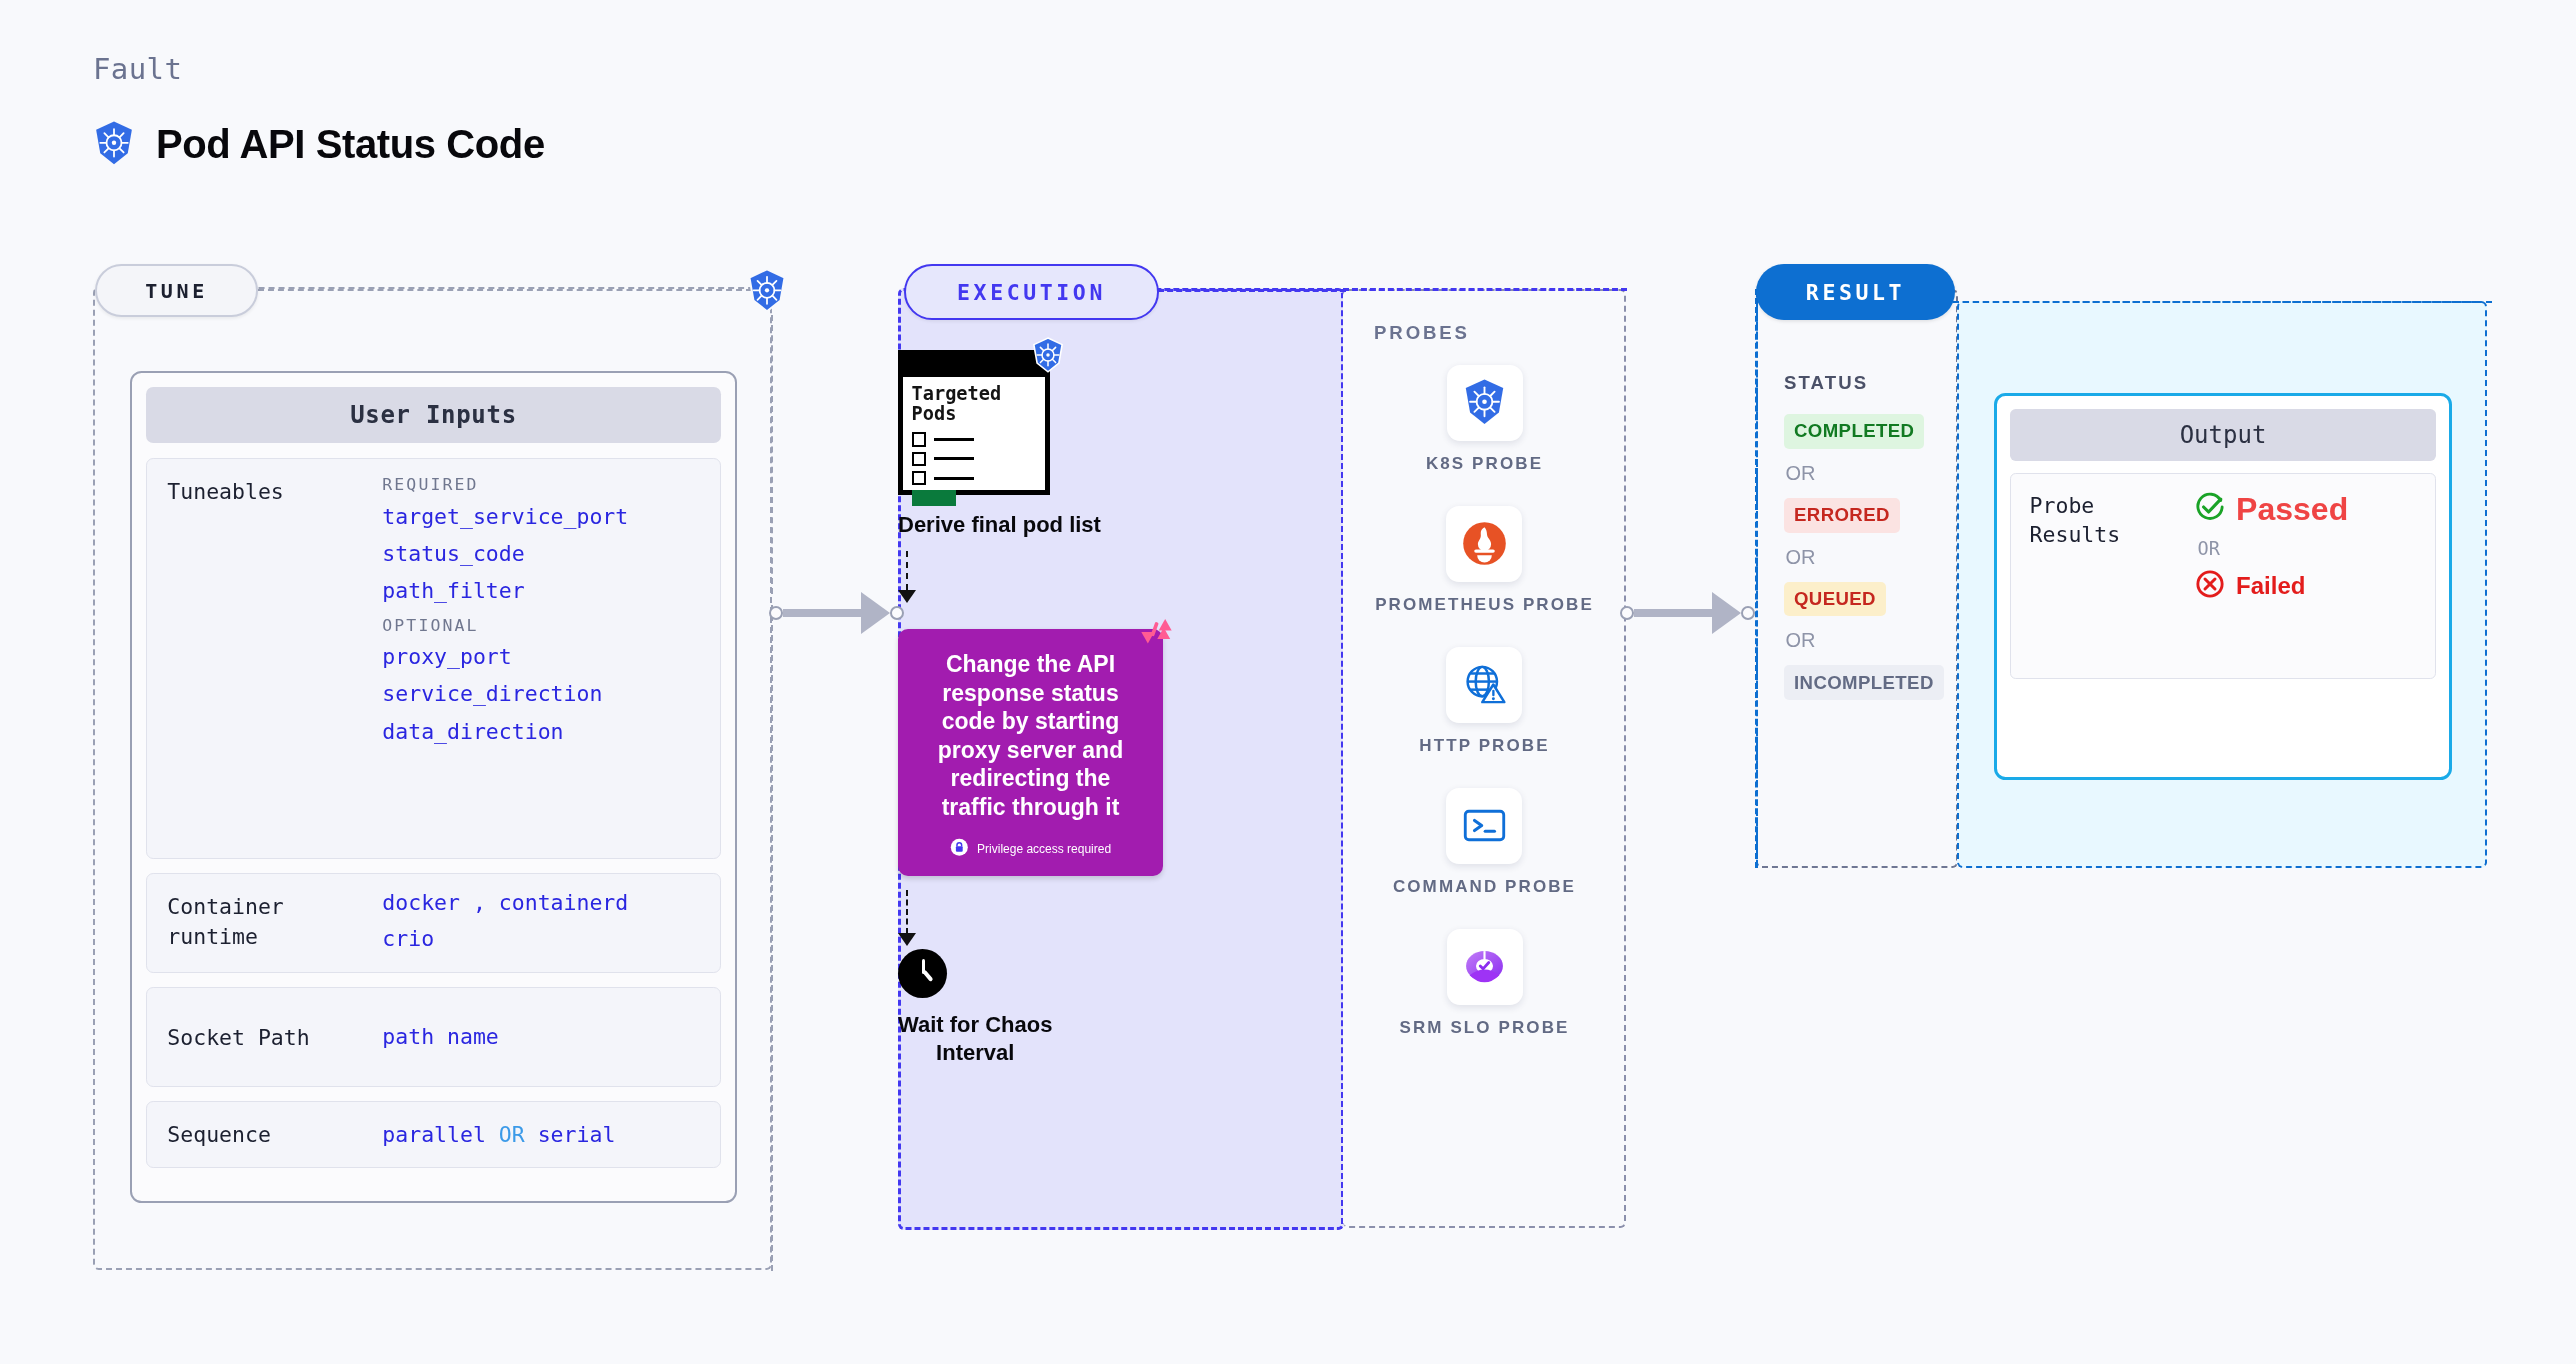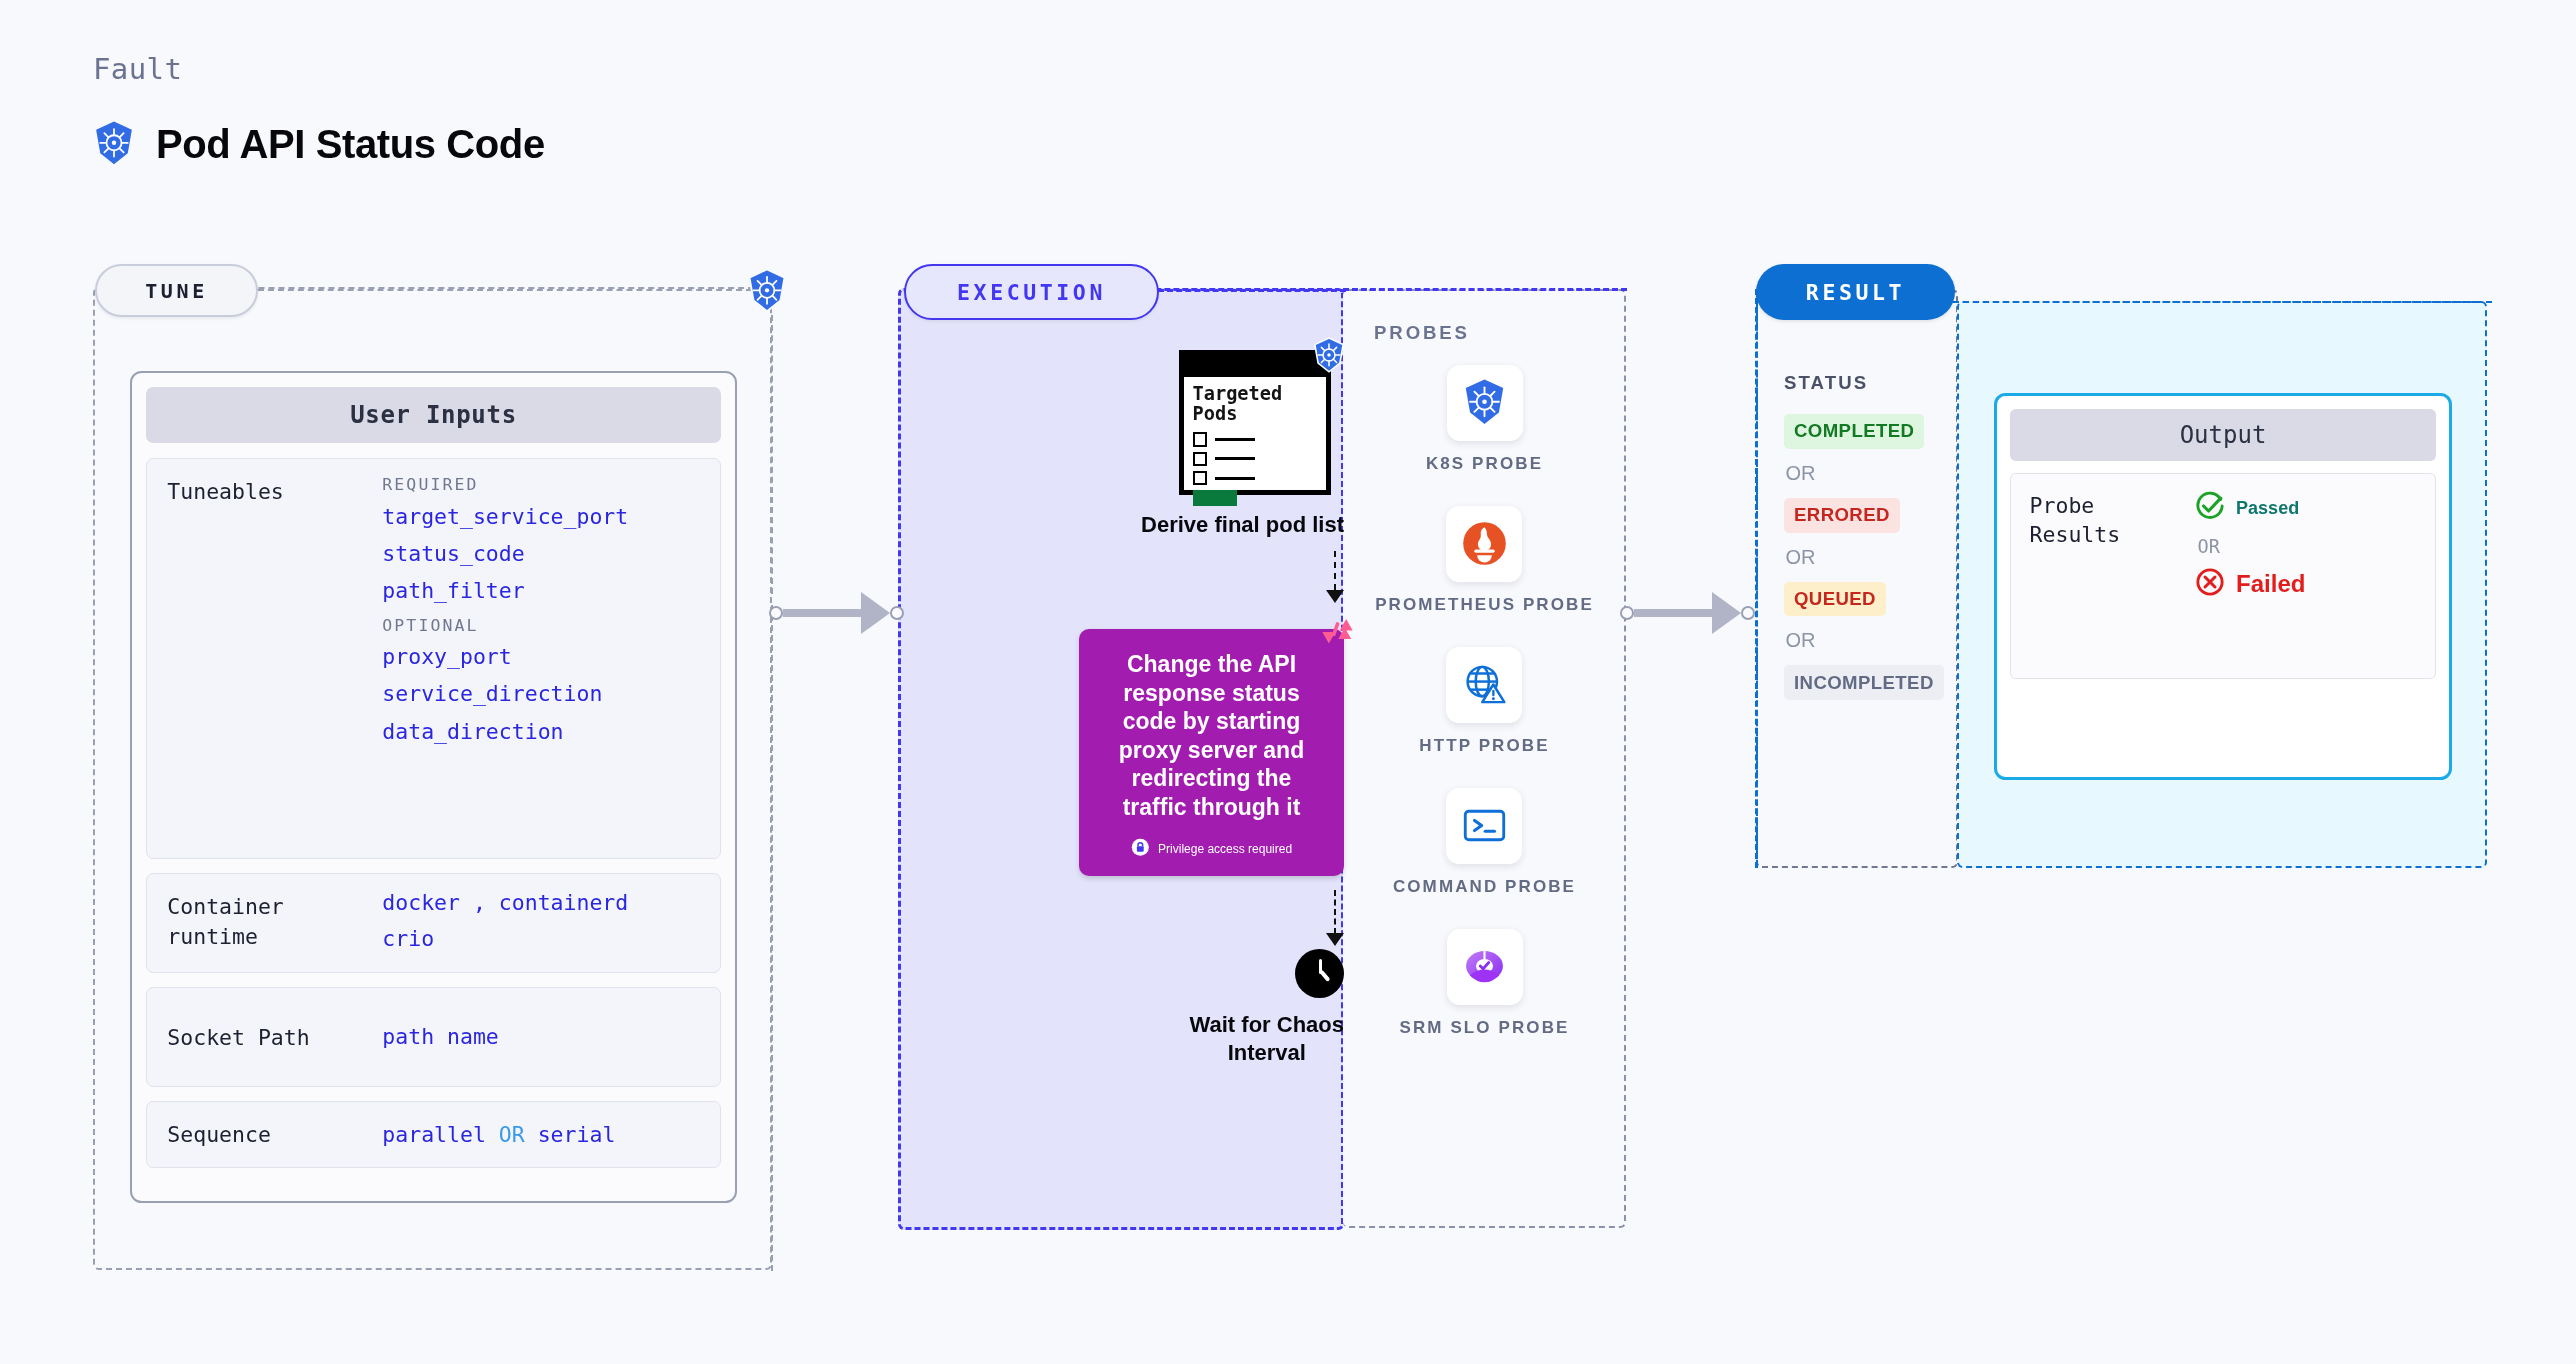--- a/index.html
+++ b/index.html
@@ -143,21 +143,21 @@
   }
   .result-top-dash {
     position: absolute; left: 1953px; top: 301px; width: 539px; height: 0;
     border-top: 2.9px dashed #0d6fd1; z-index: 4;
   }
   .k8s-badge-tune { position: absolute; left: 745px; top: 268px; z-index: 31; }
 
   
   .exec-col {
     position: absolute; left: 898px; top: 337px; width: 446px;
-    display: flex; flex-direction: column; align-items: flex-end;
+    display: flex; flex-direction: column; align-items: flex-start;
   }
   .pods-icon-wrap { position: relative; width: 165px; height: 158px; }
   .pods-card {
     position: absolute; left: 0; top: 13px; width: 152px; height: 145px;
     background: #fff; border: 5px solid #000;
   }
   .pods-topbar { height: 21.5px; background: #000; }
   .pods-title {
     font-family: "DejaVu Sans Mono", monospace; font-weight: bold; font-size: 18.6px;
     color: #141414; line-height: 1.08; margin: 7.2px 0 0 8.6px;
@@ -253,21 +253,21 @@
   .out-block {
     margin-top: 11.5px; background: #fbfbfd; border: 1.4px solid #e0e2ec;
     border-radius: 5.7px; padding: 17px 18.6px; display: flex;
   }
   .out-label {
     font-family: "DejaVu Sans Mono", monospace; font-size: 21.5px; color: #1c2030;
     width: 165px; flex-shrink: 0; line-height: 1.35;
   }
   .out-vals { flex: 1; font-family: "DejaVu Sans Mono", monospace; font-size: 21.5px; }
   .res-row { display: flex; align-items: center; gap: 11.5px; }
-  .res-pass { color: #0f766e; font-size: 18px; font-weight: bold; font-family:"Liberation Sans",sans-serif;text-align:right; }
+  .res-pass { color: #ef4444; font-size: 32px; font-weight: bold; font-family:"Liberation Sans",sans-serif;text-align:right; }
   .res-fail { color: #e31c1c; font-size: 24px; font-weight: bold; font-family:"Liberation Sans",sans-serif; }
   .res-or { font-size: 18.6px; color: #8e94a8; margin: 10px 0 10px 2.9px; }
 </style>
 </head>
 <body>
 
 <div class="page">
 
   <div class="hdr-fault">Fault</div>
   <div class="hdr-row">

